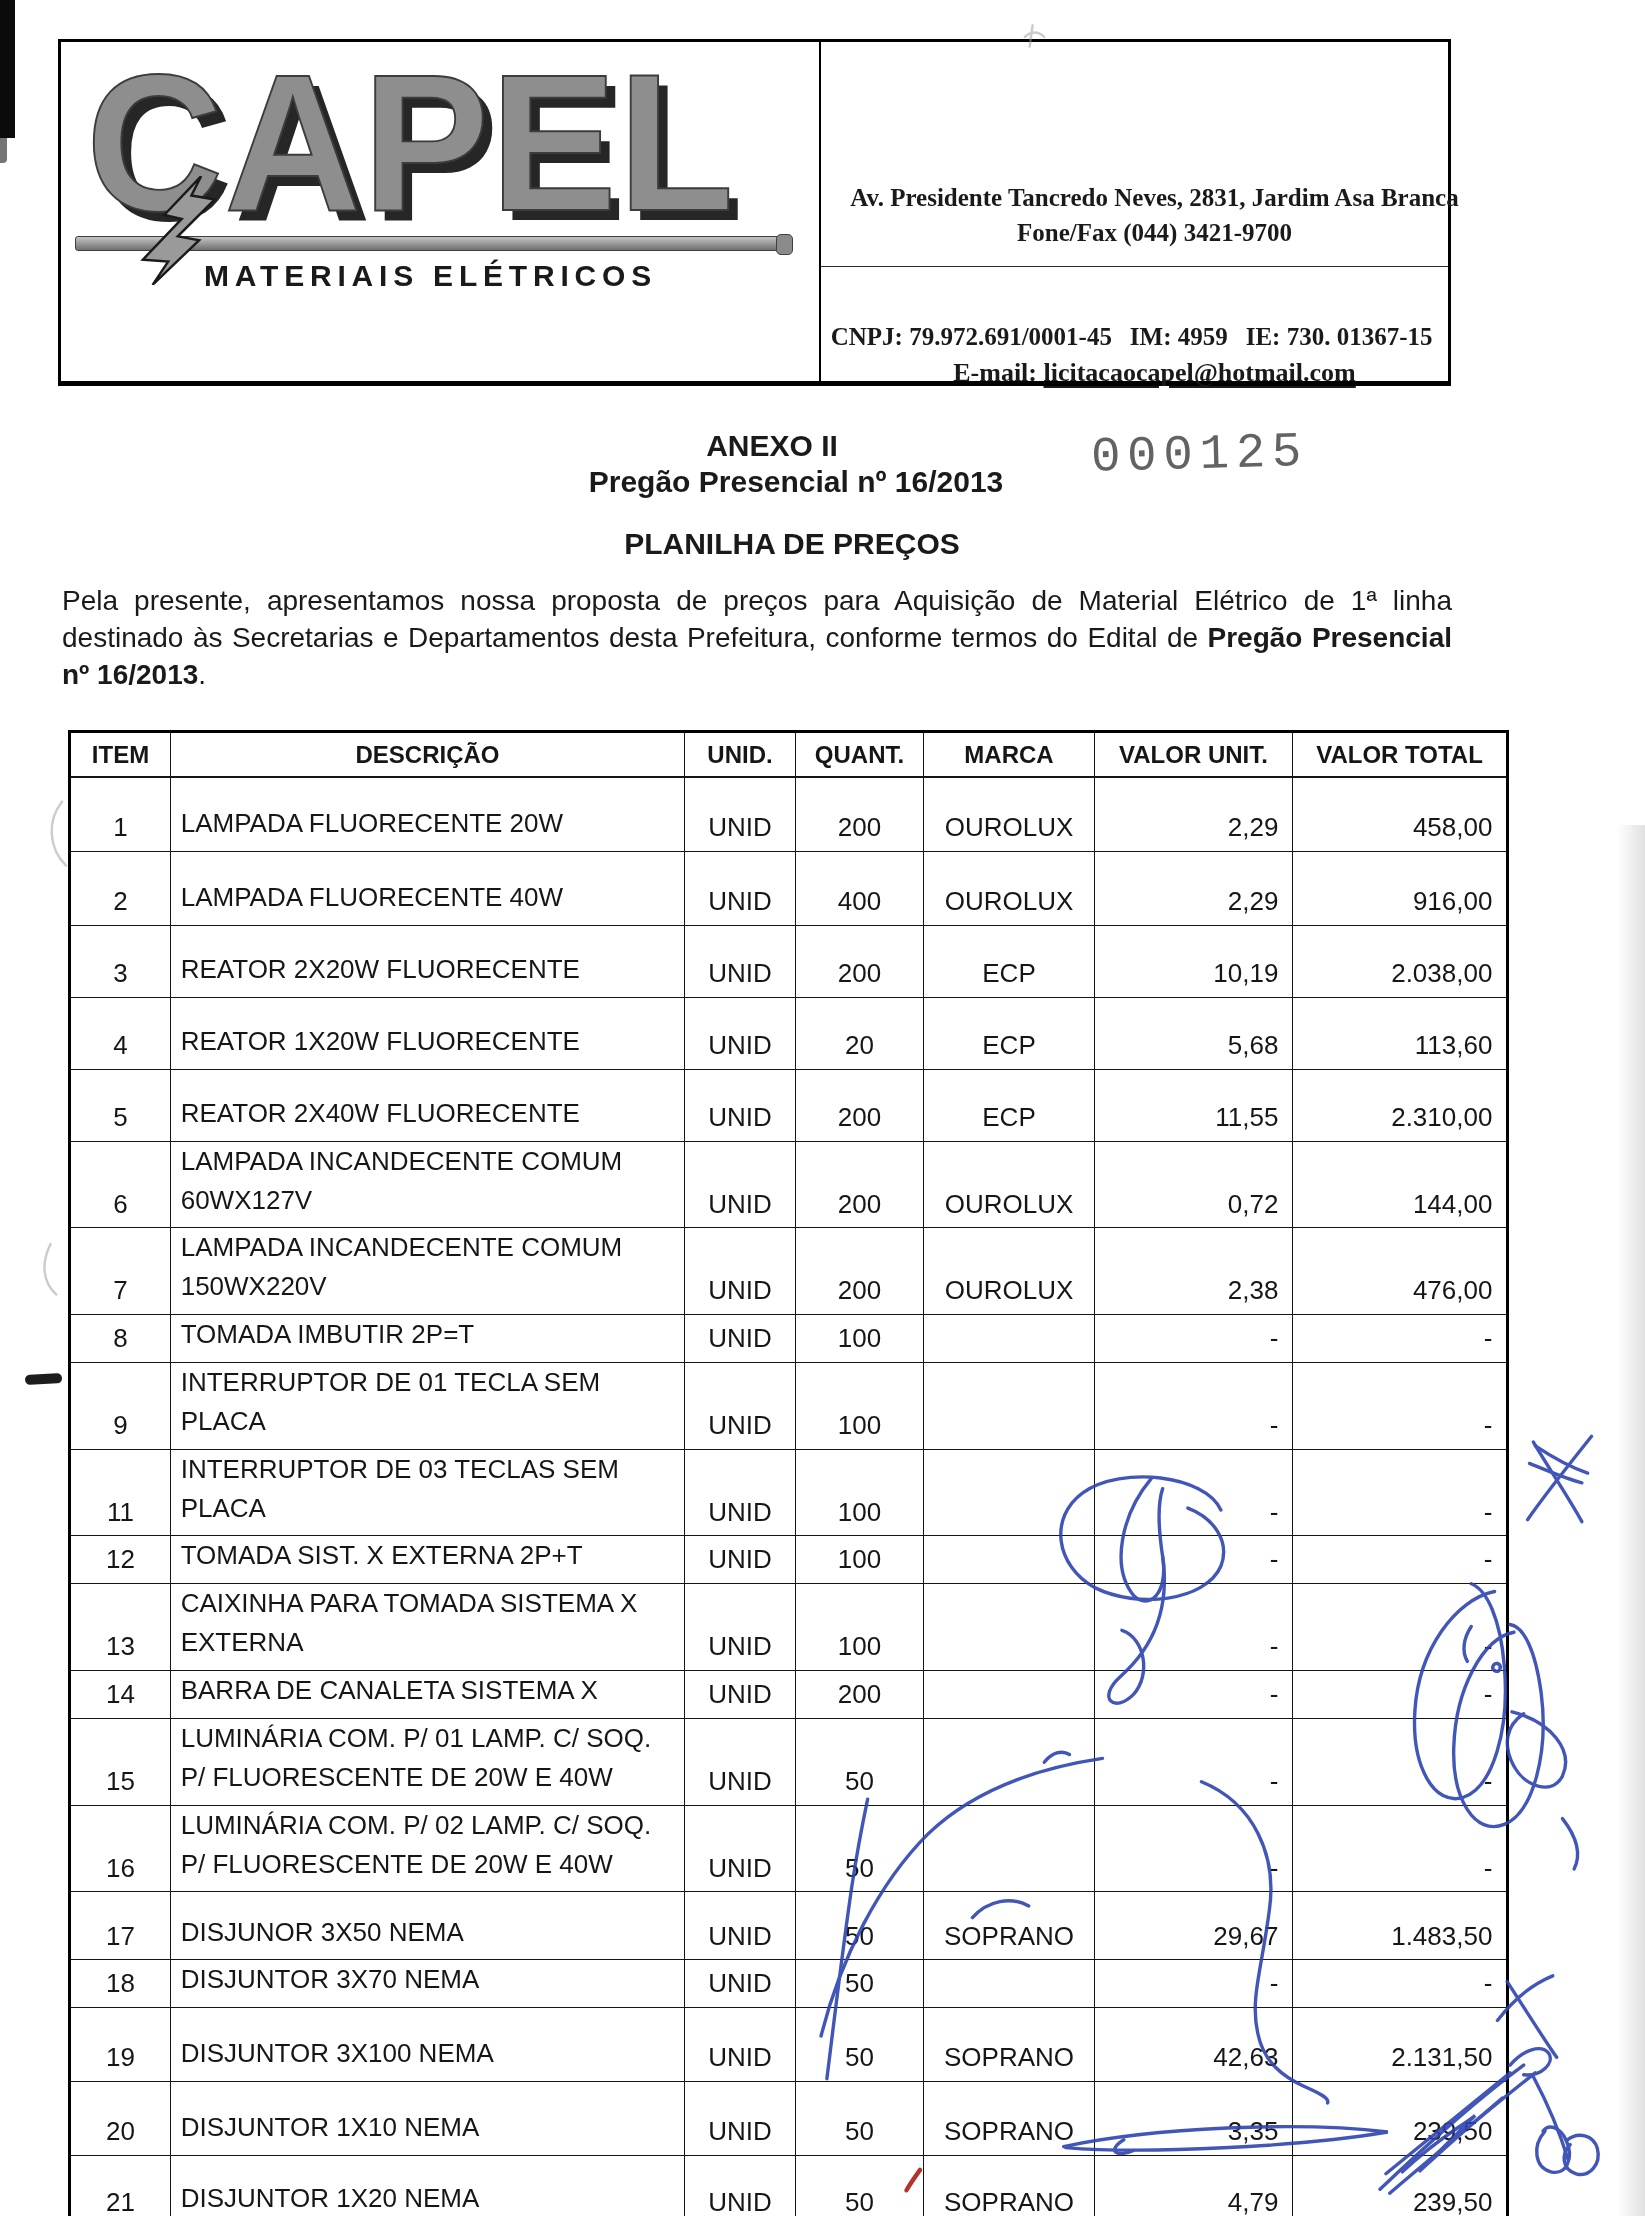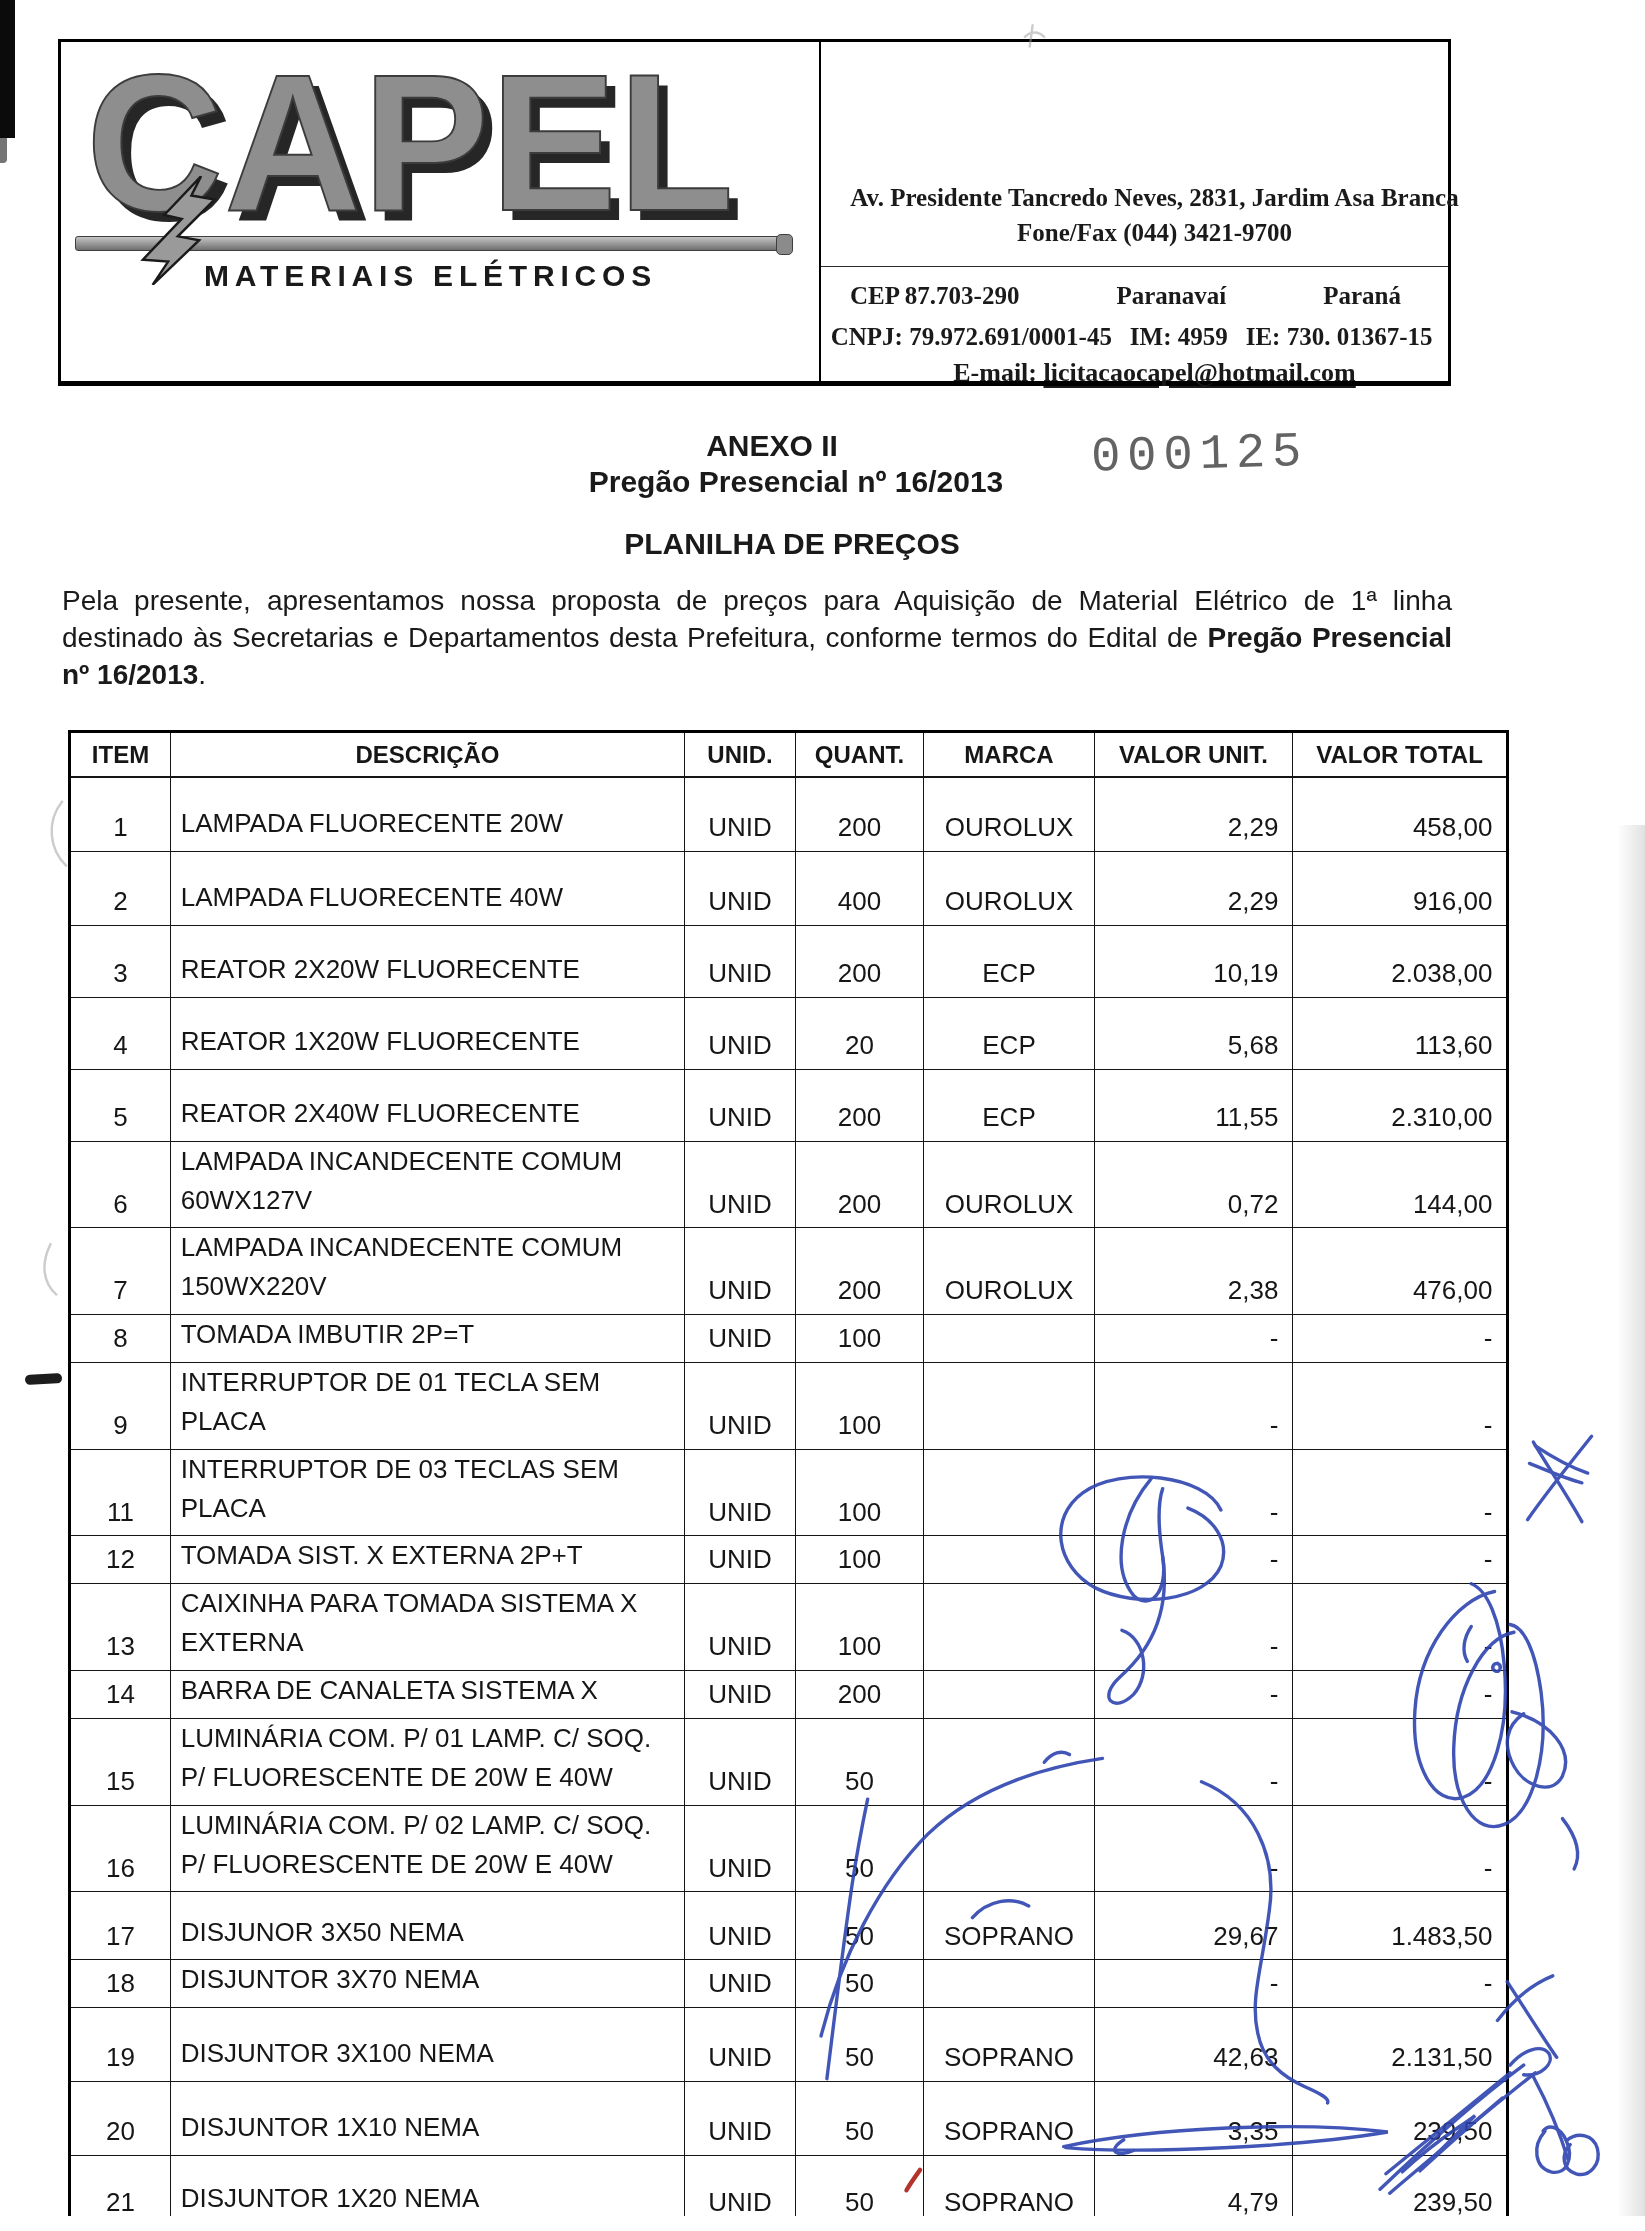--- a/index.html
+++ b/index.html
@@ -114,25 +114,20 @@
         <svg width="99" height="109" viewBox="0 0 102 112">
           <polygon points="64,0 26,40 44,44 4,86 30,88 14,112 62,66 40,62 78,24 54,20" fill="#9a9a9a" stroke="#1a1a1a" stroke-width="2.5"></polygon>
         </svg>
       </div>
       <div class="logo-subtitle">MATERIAIS ELÉTRICOS</div>
     </div>
     <div class="info-cell">
       <div class="addr1 addr-serif">Av. Presidente Tancredo Neves, 2831, Jardim Asa Branca</div>
       <div class="addr2 addr-serif">Fone/Fax (044) 3421-9700</div>
       <div class="info-rule"></div>
-      <div class="cep-row addr-serif">
-        <span>CEP 87.703-290</span>
-        <span>Paranavaí</span>
-        <span>Paraná</span>
-      </div>
       <div class="cnpj-row addr-serif">
         <span>CNPJ: 79.972.691/0001-45</span>
         <span>IM: 4959</span>
         <span>IE: 730. 01367-15</span>
       </div>
       <div class="email-row addr-serif">
         <span>E-mail:</span>
         <span class="email-underline">licitacaocapel@hotmail.com</span>
       </div>
     </div>

